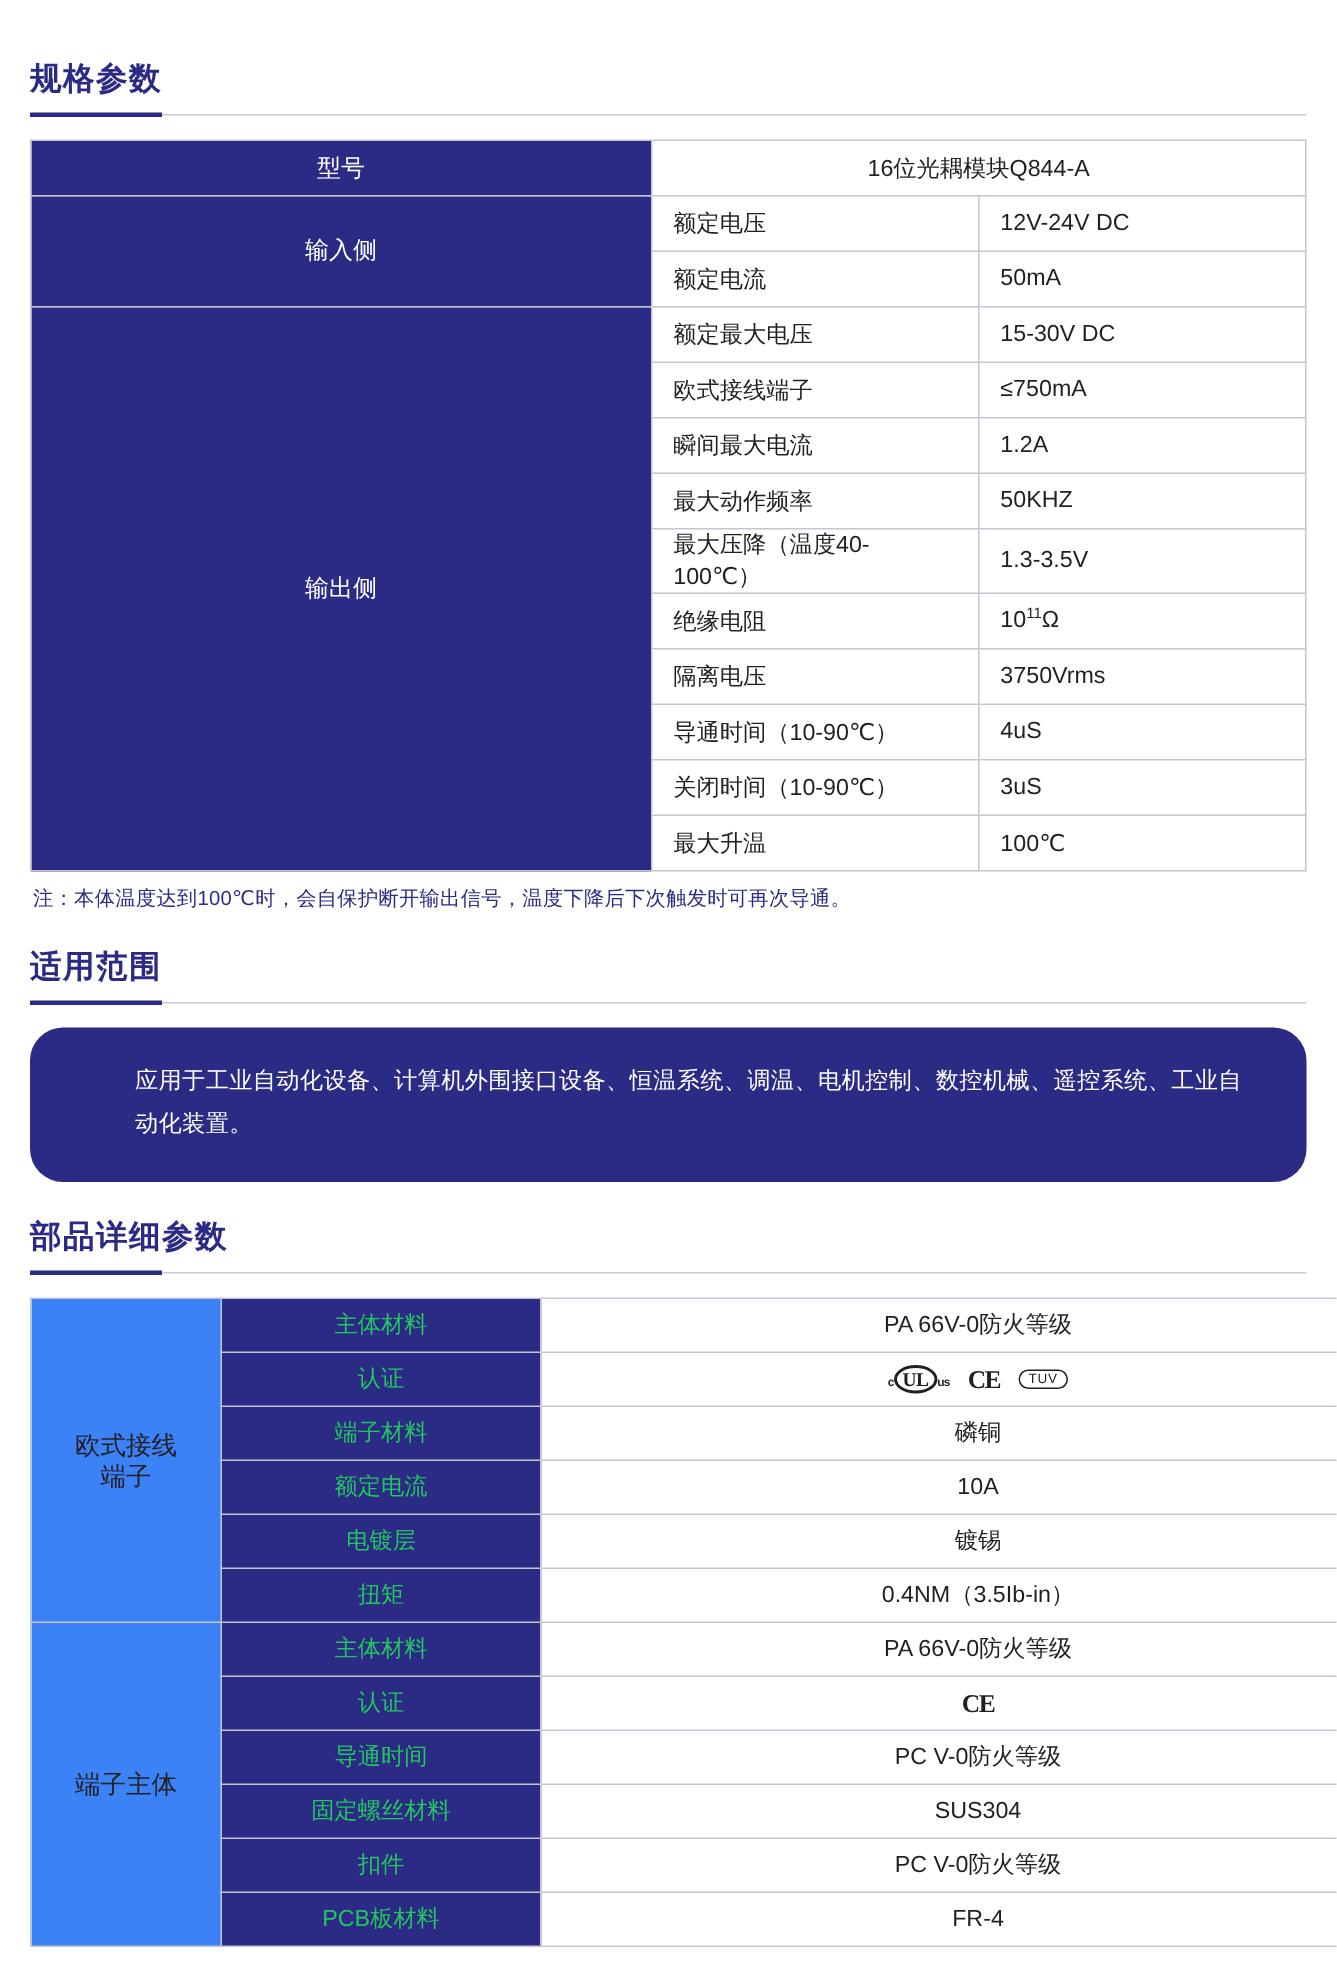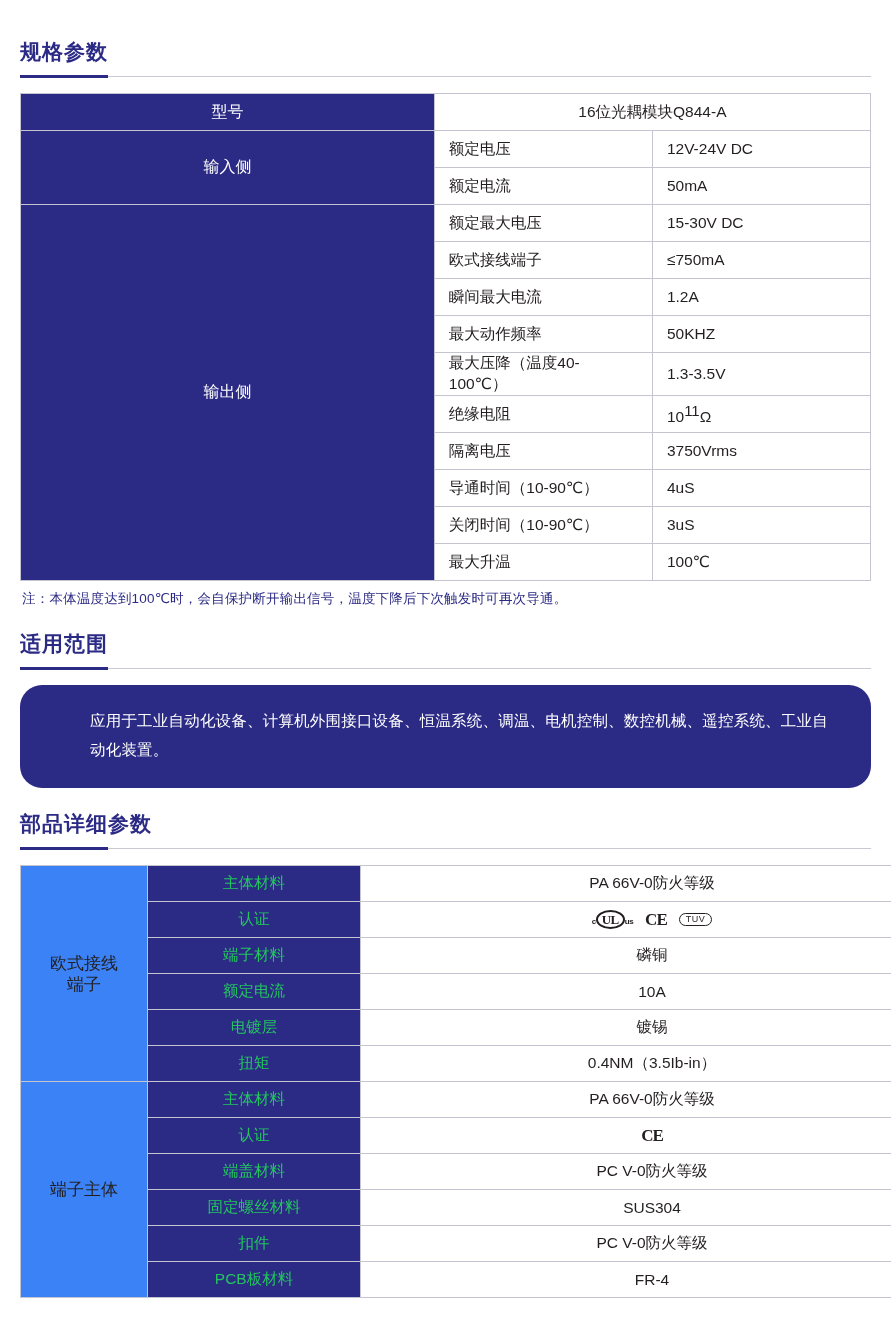--- a/index.html
+++ b/index.html
@@ -155,21 +155,21 @@
   }
   .mark-tuv {
     display: inline-block;
     border: 1.5px solid #231f20;
     border-radius: 9px;
     font-size: 9px;
     padding: 1px 6px 1px 6px;
     letter-spacing: 0.5px;
     text-align: right;
   }
-  .sup { font-size: 15px; vertical-align: super; }
+  .sup { font-size: 10px; vertical-align: super; }
 
   .vspace-16 { height: 16px; }
   .vspace-22 { height: 22px; }
 </style>
 </head>
 <body>
 
 <div class="page">
 
   <div class="heading-wrap" style="padding-top:22px;">
@@ -305,21 +305,21 @@
       </tr>
       <tr>
         <td class="hdr p-col-b">认证</td>
         <td class="p-col-c">
           <span class="cert-row">
             <span class="mark-ce">CE</span>
           </span>
         </td>
       </tr>
       <tr>
-        <td class="hdr p-col-b">端盖材料</td>
+        <td class="hdr p-col-b">导通时间</td>
         <td class="p-col-c">PC V-0防火等级</td>
       </tr>
       <tr>
         <td class="hdr p-col-b">固定螺丝材料</td>
         <td class="p-col-c">SUS304</td>
       </tr>
       <tr>
         <td class="hdr p-col-b">扣件</td>
         <td class="p-col-c">PC V-0防火等级</td>
       </tr>

